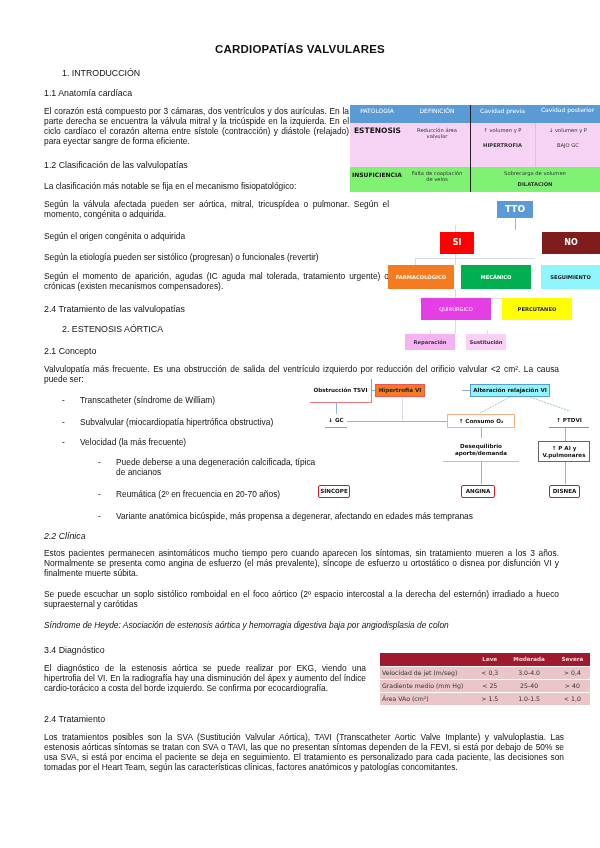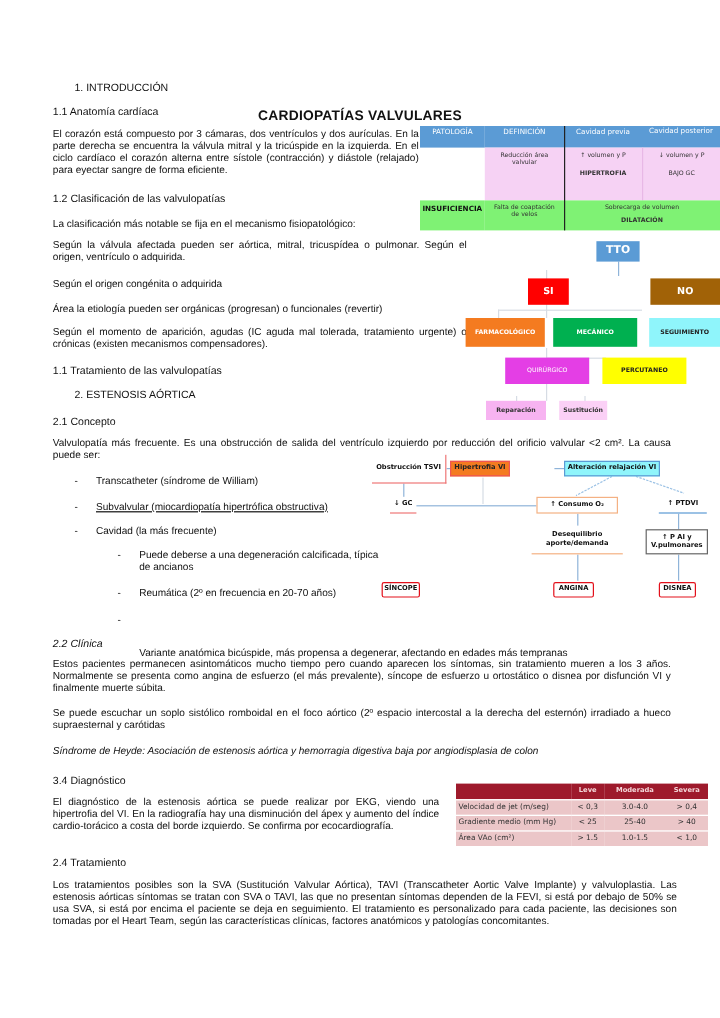--- a/index.html
+++ b/index.html
@@ -1,19 +1,19 @@
 <!DOCTYPE html>
 <html><head>
 <meta charset="utf-8">
 <style>
   * { box-sizing: border-box; margin: 0; padding: 0; }
   html, body { width: 600px; height: 848px; background: #ffffff; overflow: hidden; }
   body { font-family: "Liberation Sans", sans-serif; color: #111; font-size: 8.6px; line-height: 1.18; position: relative; }
   .abs { position: absolute; }
-  .title { left: 0; width: 600px; top: 43px; text-align: center; font-weight: bold; font-size: 11.5px; letter-spacing: 0.2px; margin-top: 48px; }
+  .title { left: 0; width: 600px; top: 43px; text-align: center; font-weight: bold; font-size: 11.5px; letter-spacing: 0.2px; }
   .h1 { font-size: 8.8px; }
   .h2 { font-size: 8.8px; }
   .p { font-size: 8.4px; text-align: justify; }
   .ital { font-style: italic; }
 
   
   .ctable { left: 350px; top: 105px; width: 250px; height: 87px; }
   .ctable .cell { position: absolute; font-family: "DejaVu Sans", sans-serif; font-size: 5.2px; text-align: center; color: #333; }
   .hdr { background: #5b9bd5; color: #fff !important; font-size: 6px !important; }
   .pink { background: #f6d2f4; }
@@ -37,60 +37,61 @@
 </head>
 <body>
 
 <div class="abs title">CARDIOPATÍAS VALVULARES</div>
 
 <div class="abs h1" style="left:62px;top:68px;">1.   INTRODUCCIÓN</div>
 <div class="abs h2" style="left:44px;top:88px;">1.1 Anatomía cardíaca</div>
 <div class="abs p" style="left:44px;top:107px;width:305px;">El corazón está compuesto por 3 cámaras, dos ventrículos y dos aurículas. En la parte derecha se encuentra la válvula mitral y la tricúspide en la izquierda. En el ciclo cardíaco el corazón alterna entre sístole (contracción) y diástole (relajado) para eyectar sangre de forma eficiente.</div>
 <div class="abs h2" style="left:44px;top:160px;">1.2 Clasificación de las valvulopatías</div>
 <div class="abs p" style="left:44px;top:182px;width:305px;">La clasificación más notable se fija en el mecanismo fisiopatológico:</div>
-<div class="abs p" style="left:44px;top:200px;width:345px;">Según la válvula afectada pueden ser aórtica, mitral, tricuspídea o pulmonar. Según el origen, ventrículo o adquirida.</div>
+<div class="abs p" style="left:44px;top:200px;width:345px;">Según la válvula afectada pueden ser aórtica, mitral, tricuspídea o pulmonar. Según el momento, congénita o adquirida.</div>
 <div class="abs p" style="left:44px;top:232px;">Según el origen congénita o adquirida</div>
-<div class="abs p" style="left:44px;top:253px;">Área la etiología pueden ser orgánicas (progresan) o funcionales (revertir)</div>
+<div class="abs p" style="left:44px;top:253px;">Según la etiología pueden ser sistólico (progresan) o funcionales (revertir)</div>
 <div class="abs p" style="left:44px;top:272px;width:345px;">Según el momento de aparición, agudas (IC aguda mal tolerada, tratamiento urgente) o crónicas (existen mecanismos compensadores).</div>
-<div class="abs h2" style="left:44px;top:304px;">1.1 Tratamiento de las valvulopatías</div>
+<div class="abs h2" style="left:44px;top:304px;">2.4 Tratamiento de las valvulopatías</div>
 <div class="abs h1" style="left:62px;top:324px;">2.   ESTENOSIS AÓRTICA</div>
 <div class="abs h2" style="left:44px;top:346px;">2.1 Concepto</div>
 <div class="abs p" style="left:44px;top:365px;width:515px;">Valvulopatía más frecuente. Es una obstrucción de salida del ventrículo izquierdo por reducción del orificio valvular &lt;2 cm². La causa puede ser:</div>
 
 <div class="abs p" style="left:62px;top:396px;">-</div>
 <div class="abs p" style="left:80px;top:396px;">Transcatheter (síndrome de William)</div>
 <div class="abs p" style="left:62px;top:418px;">-</div>
-<div class="abs p" style="left:80px;top:418px;text-decoration:underline;">Subvalvular (miocardiopatía hipertrófica obstructiva)</div>
+<div class="abs p" style="left:80px;top:418px;">Subvalvular (miocardiopatía hipertrófica obstructiva)</div>
 <div class="abs p" style="left:62px;top:438px;">-</div>
-<div class="abs p" style="left:80px;top:438px;">Cavidad (la más frecuente)</div>
+<div class="abs p" style="left:80px;top:438px;">Velocidad (la más frecuente)</div>
 
 <div class="abs p" style="left:98px;top:458px;">-</div>
 <div class="abs p" style="left:116px;top:458px;width:200px;text-align:left;">Puede deberse a una degeneración calcificada, típica de ancianos</div>
 <div class="abs p" style="left:98px;top:490px;">-</div>
 <div class="abs p" style="left:116px;top:490px;">Reumática (2º en frecuencia en 20-70 años)</div>
 <div class="abs p" style="left:98px;top:512px;">-</div>
-<div class="abs p" style="left:116px;top:512px;margin-top:28px;">Variante anatómica bicúspide, más propensa a degenerar, afectando en edades más tempranas</div>
+<div class="abs p" style="left:116px;top:512px;">Variante anatómica bicúspide, más propensa a degenerar, afectando en edades más tempranas</div>
 
 <div class="abs h2" style="left:44px;top:531px;font-style:italic;">2.2 Clínica</div>
 <div class="abs p" style="left:44px;top:549px;width:515px;">Estos pacientes permanecen asintomáticos mucho tiempo pero cuando aparecen los síntomas, sin tratamiento mueren a los 3 años. Normalmente se presenta como angina de esfuerzo (el más prevalente), síncope de esfuerzo u ortostático o disnea por disfunción VI y finalmente muerte súbita.</div>
 <div class="abs p" style="left:44px;top:590px;width:515px;">Se puede escuchar un soplo sistólico romboidal en el foco aórtico (2º espacio intercostal a la derecha del esternón) irradiado a hueco supraesternal y carótidas</div>
 <div class="abs p ital" style="left:44px;top:621px;width:530px;">Síndrome de Heyde: Asociación de estenosis aórtica y hemorragia digestiva baja por angiodisplasia de colon</div>
 
 <div class="abs h2" style="left:44px;top:645px;">3.4 Diagnóstico</div>
 <div class="abs p" style="left:44px;top:664px;width:322px;">El diagnóstico de la estenosis aórtica se puede realizar por EKG, viendo una hipertrofia del VI. En la radiografía hay una disminución del ápex y aumento del índice cardio-torácico a costa del borde izquierdo. Se confirma por ecocardiografía.</div>
 
 <div class="abs h2" style="left:44px;top:714px;">2.4 Tratamiento</div>
 <div class="abs p" style="left:44px;top:733px;width:520px;">Los tratamientos posibles son la SVA (Sustitución Valvular Aórtica), TAVI (Transcatheter Aortic Valve Implante) y valvuloplastia. Las estenosis aórticas síntomas se tratan con SVA o TAVI, las que no presentan síntomas dependen de la FEVI, si está por debajo de 50% se usa SVA, si está por encima el paciente se deja en seguimiento. El tratamiento es personalizado para cada paciente, las decisiones son tomadas por el Heart Team, según las características clínicas, factores anatómicos y patologías concomitantes.</div>
 
 <div class="abs ctable">
   <div class="cell hdr" style="left:0;top:0;width:54px;height:18px;padding-top:2px;">PATOLOGÍA</div>
   <div class="cell hdr" style="left:54px;top:0;width:66px;height:18px;padding-top:2px;">DEFINICIÓN</div>
   <div class="cell hdr" style="left:120px;top:0;width:65px;height:18px;padding-top:2px;">Cavidad previa</div>
   <div class="cell hdr" style="left:185px;top:0;width:65px;height:18px;padding-top:1px;">Cavidad posterior</div>
 
+  <div class="cell pink" style="left:0;top:18px;width:54px;height:44px;font-weight:bold;font-size:7.5px;color:#111;text-align:left;padding:4px 0 0 4px;">ESTENOSIS</div>
   <div class="cell pink" style="left:54px;top:18px;width:66px;height:44px;padding:4px 4px 0;">Reducción área valvular</div>
   <div class="cell pink" style="left:120px;top:18px;width:65px;height:44px;padding-top:4px;">
     <div>↑ volumen y P</div>
     <div style="margin-top:9px;font-weight:bold;">HIPERTROFIA</div>
   </div>
   <div class="cell pink" style="left:185px;top:18px;width:65px;height:44px;padding-top:4px;border-left:1px solid #e8b8e6;">
     <div>↓ volumen y P</div>
     <div style="margin-top:9px;">BAJO GC</div>
   </div>
 
@@ -109,21 +110,21 @@
   <div class="line" style="left:415px;top:258px;width:1px;height:8px;background:#d6dce4;"></div>
   <div class="line" style="left:415px;top:258px;width:120px;height:1px;background:#d6dce4;"></div>
   <div class="line" style="left:455px;top:290px;width:1px;height:10px;background:#d6dce4;"></div>
   <div class="line" style="left:455px;top:298px;width:50px;height:1px;background:#d6dce4;"></div>
   <div class="line" style="left:455px;top:320px;width:1px;height:14px;background:#d6dce4;"></div>
   <div class="line" style="left:430px;top:330px;width:1px;height:5px;background:#d6dce4;"></div>
   <div class="line" style="left:487px;top:330px;width:1px;height:5px;background:#d6dce4;"></div>
 
   <div class="box" style="left:497px;top:201px;width:36px;height:17px;background:#5b9bd5;color:#fff;font-size:9px;">TTO</div>
   <div class="box" style="left:440px;top:232px;width:34px;height:22px;background:#ff0000;color:#fff;font-size:8px;">SI</div>
-  <div class="box" style="left:542px;top:232px;width:58px;height:22px;background:#a16207;color:#fff;font-size:8px;">NO</div>
+  <div class="box" style="left:542px;top:232px;width:58px;height:22px;background:#7f1d1d;color:#fff;font-size:8px;">NO</div>
   <div class="box" style="left:388px;top:265px;width:66px;height:24px;background:#f47b20;color:#fff;font-size:5.2px;">FARMACOLÓGICO</div>
   <div class="box" style="left:461px;top:265px;width:70px;height:24px;background:#00b050;color:#fff;font-size:5.2px;">MECÁNICO</div>
   <div class="box" style="left:541px;top:265px;width:59px;height:24px;background:#8ff5fb;color:#222;font-size:5.2px;">SEGUIMIENTO</div>
   <div class="box" style="left:421px;top:298px;width:70px;height:22px;background:#e43ee5;color:#fff;font-size:5.2px;font-weight:normal;">QUIRÚRGICO</div>
   <div class="box" style="left:502px;top:298px;width:70px;height:22px;background:#ffff00;color:#222;font-size:5.2px;">PERCUTANEO</div>
   <div class="box" style="left:405px;top:334px;width:50px;height:16px;background:#f7b3f1;color:#333;font-size:5.2px;">Reparación</div>
   <div class="box" style="left:466px;top:334px;width:40px;height:16px;background:#fbd0f6;color:#333;font-size:5.2px;">Sustitución</div>
 </div>
 
 <div>

